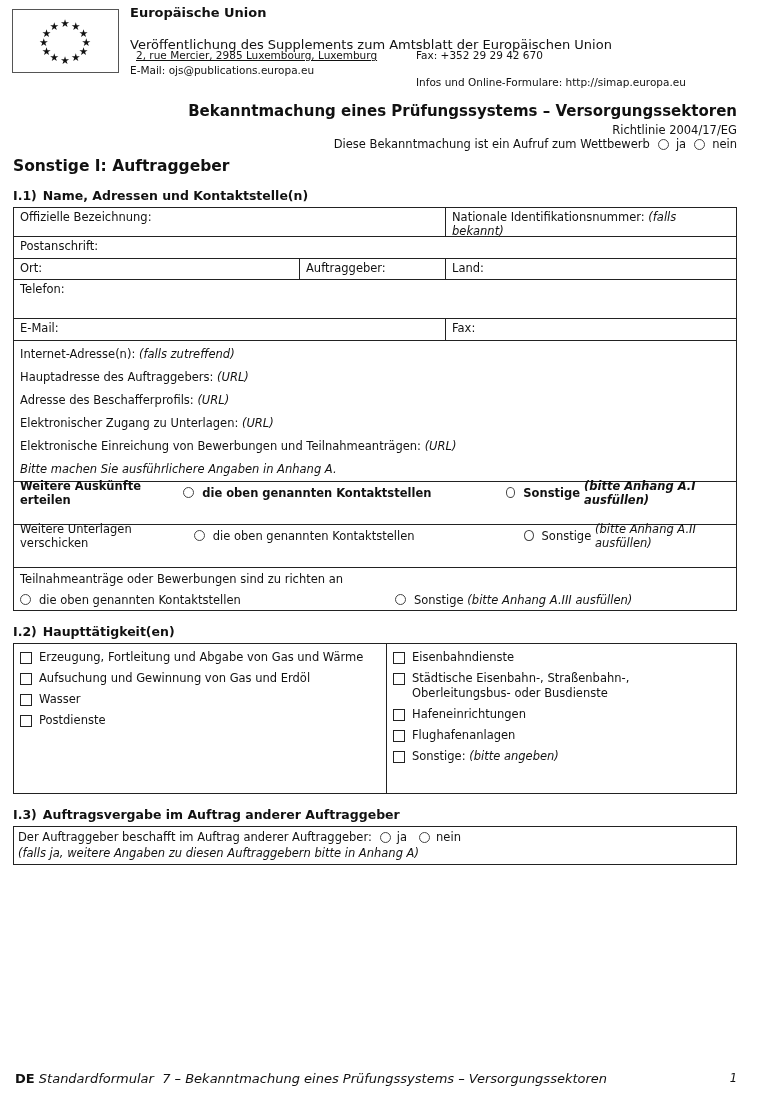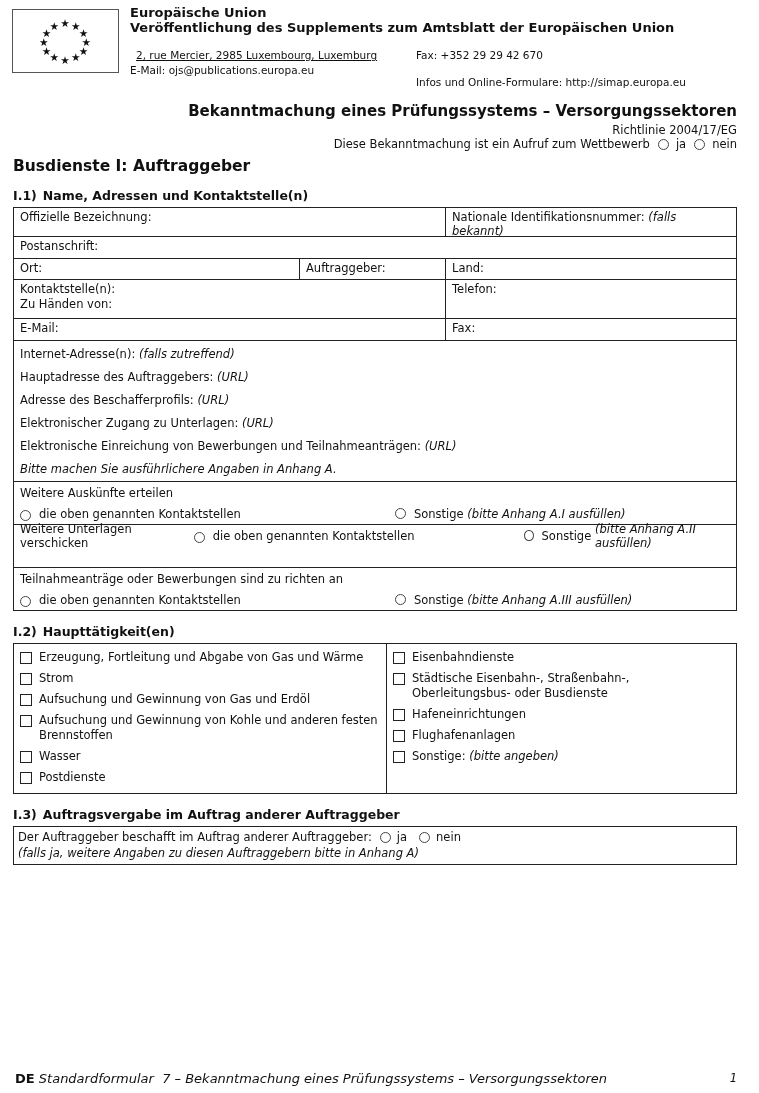--- a/index.html
+++ b/index.html
@@ -7,21 +7,21 @@
     width: 759px; height: 1093px; position: relative; overflow: hidden;
     font-family: "DejaVu Sans", sans-serif; color: #111; font-size: 11.5px;
   }
   .abs { position: absolute; }
   .flag {
     left: 12px; top: 9px; width: 107px; height: 64px; border: 1px solid #555;
     box-sizing: border-box;
   }
   .flag svg { width: 100%; height: 100%; display: block; }
   .hdr-eu { left: 130px; top: 5px; font-size: 13px; font-weight: bold; }
-  .hdr-pub { left: 130px; top: 20px; font-size: 13px; font-weight: bold; }
+  .hdr-pub { left: 130px; top: 37px; font-size: 13px; font-weight: normal; }
   .hdr-small { font-size: 10.5px; }
   .addr { left: 136px; top: 49px; text-decoration: underline; }
   .email { left: 130px; top: 64px; }
   .fax { left: 416px; top: 49px; }
   .infos { left: 416px; top: 76px; }
 
   .title { right: 22px; top: 102px; font-size: 15px; font-weight: bold; text-align: right; }
   .directive { right: 22px; top: 123px; font-size: 11.5px; }
   .call { right: 22px; top: 137px; font-size: 11.5px; display: flex; align-items: center; gap: 4px; }
 
@@ -39,21 +39,21 @@
 
   .radio {
     display: inline-block; width: 11px; height: 11px; border: 1px solid #444;
     border-radius: 50%; box-sizing: border-box; margin-right: 8px; vertical-align: middle;
   }
   .cb {
     display: inline-block; width: 12px; height: 12px; border: 1.5px solid #222;
     box-sizing: border-box; margin-right: 7px; flex: 0 0 auto; margin-top: 2px;
   }
   .opt-row { display: flex; align-items: center; height: 21px; padding: 0 6px; }
-  .opt-row .left { width: 375px; display: flex; align-items: flex-end; }
+  .opt-row .left { width: 375px; display: flex; align-items: center; }
   .opt-row .right { display: flex; align-items: center; }
   .qhead { height: 21px; padding: 0 6px; display: flex; align-items: center; }
 
   .cbitem { display: flex; align-items: flex-start; padding: 0 6px; margin-bottom: 6px; line-height: 15px; }
   .footer { left: 15px; top: 1071px; font-size: 13px; }
   .footer b { font-weight: bold; }
   .pagenum { right: 22px; top: 1071px; font-size: 11.5px; font-style: italic; }
 </style>
 </head>
 <body>
@@ -86,21 +86,21 @@
 <div class="abs title">Bekanntmachung eines Prüfungssystems – Versorgungssektoren</div>
 <div class="abs directive">Richtlinie 2004/17/EG</div>
 <div class="abs call">
   <span>Diese Bekanntmachung ist ein Aufruf zum Wettbewerb</span>
   <span class="radio" style="margin:0 3px 0 4px"></span>
   <span>ja</span>
   <span class="radio" style="margin:0 3px 0 4px"></span>
   <span>nein</span>
 </div>
 
-<div class="abs section">Busdienste I: Auftraggeber</div>
+<div class="abs section">Sonstige I: Auftraggeber</div>
 
 <div class="abs sub" style="top:188px">
   <span class="num">I.1)</span><span>Name, Adressen und Kontaktstelle(n)</span>
 </div>
 
 <div class="abs box" style="top:207px; height:404px;">
   <div class="row" style="height:29px">
     <div class="cell" style="width:432px">
       <span>Offizielle Bezeichnung:</span>
     </div>
@@ -119,24 +119,20 @@
       <span>Ort:</span>
     </div>
     <div class="cell" style="width:146px">
       <span>Auftraggeber:</span>
     </div>
     <div class="cell" style="flex:1">
       <span>Land:</span>
     </div>
   </div>
   <div class="row" style="height:39px">
-    <div class="cell" style="width:432px; line-height:15px">
-      <div>Kontaktstelle(n):</div>
-      <div>Zu Händen von:</div>
-    </div>
     <div class="cell" style="flex:1">
       <span>Telefon:</span>
     </div>
   </div>
   <div class="row" style="height:22px">
     <div class="cell" style="width:432px">
       <span>E-Mail:</span>
     </div>
     <div class="cell" style="flex:1">
       <span>Fax:</span>
@@ -153,21 +149,21 @@
       <span>Adresse des Beschafferprofils:</span>&nbsp;<span class="it">(URL)</span>
     </div>
     <div class="line">
       <span>Elektronischer Zugang zu Unterlagen:</span>&nbsp;<span class="it">(URL)</span>
     </div>
     <div class="line">
       <span>Elektronische Einreichung von Bewerbungen und Teilnahmeanträgen:</span>&nbsp;<span class="it">(URL)</span>
     </div>
     <div class="line it">Bitte machen Sie ausführlichere Angaben in Anhang A.</div>
   </div>
-  <div class="row" style="flex-direction:column; height:43px; justify-content:center;">
+  <div class="row" style="flex-direction:row; height:43px; justify-content:center;font-weight:bold;">
     <div class="qhead">Weitere Auskünfte erteilen</div>
     <div class="opt-row">
       <div class="left">
           <span class="radio"></span>
           <span>die oben genannten Kontaktstellen</span>
         </div>
       <div class="right"><span class="radio"></span><span>Sonstige</span>&nbsp;<span class="it">(bitte Anhang A.I ausfüllen)</span></div>
     </div>
   </div>
   <div class="row" style="flex-direction:row; height:43px; justify-content:center;">
@@ -196,29 +192,21 @@
   <span class="num">I.2)</span><span>Haupttätigkeit(en)</span>
 </div>
 <div class="abs box" style="top:643px; height:151px; display:flex;">
   <div style="width:373px; border-right:1px solid #222; padding-top:6px; box-sizing:border-box;">
     <div class="cbitem">
         <span class="cb"></span>
         <span>Erzeugung, Fortleitung und Abgabe von Gas und Wärme</span>
       </div>
     <div class="cbitem">
         <span class="cb"></span>
-        <span>Strom</span>
-      </div>
-    <div class="cbitem">
-        <span class="cb"></span>
         <span>Aufsuchung und Gewinnung von Gas und Erdöl</span>
-      </div>
-    <div class="cbitem">
-        <span class="cb"></span>
-        <span>Aufsuchung und Gewinnung von Kohle und anderen festen Brennstoffen</span>
       </div>
     <div class="cbitem">
         <span class="cb"></span>
         <span>Wasser</span>
       </div>
     <div class="cbitem">
         <span class="cb"></span>
         <span>Postdienste</span>
       </div>
   </div>

